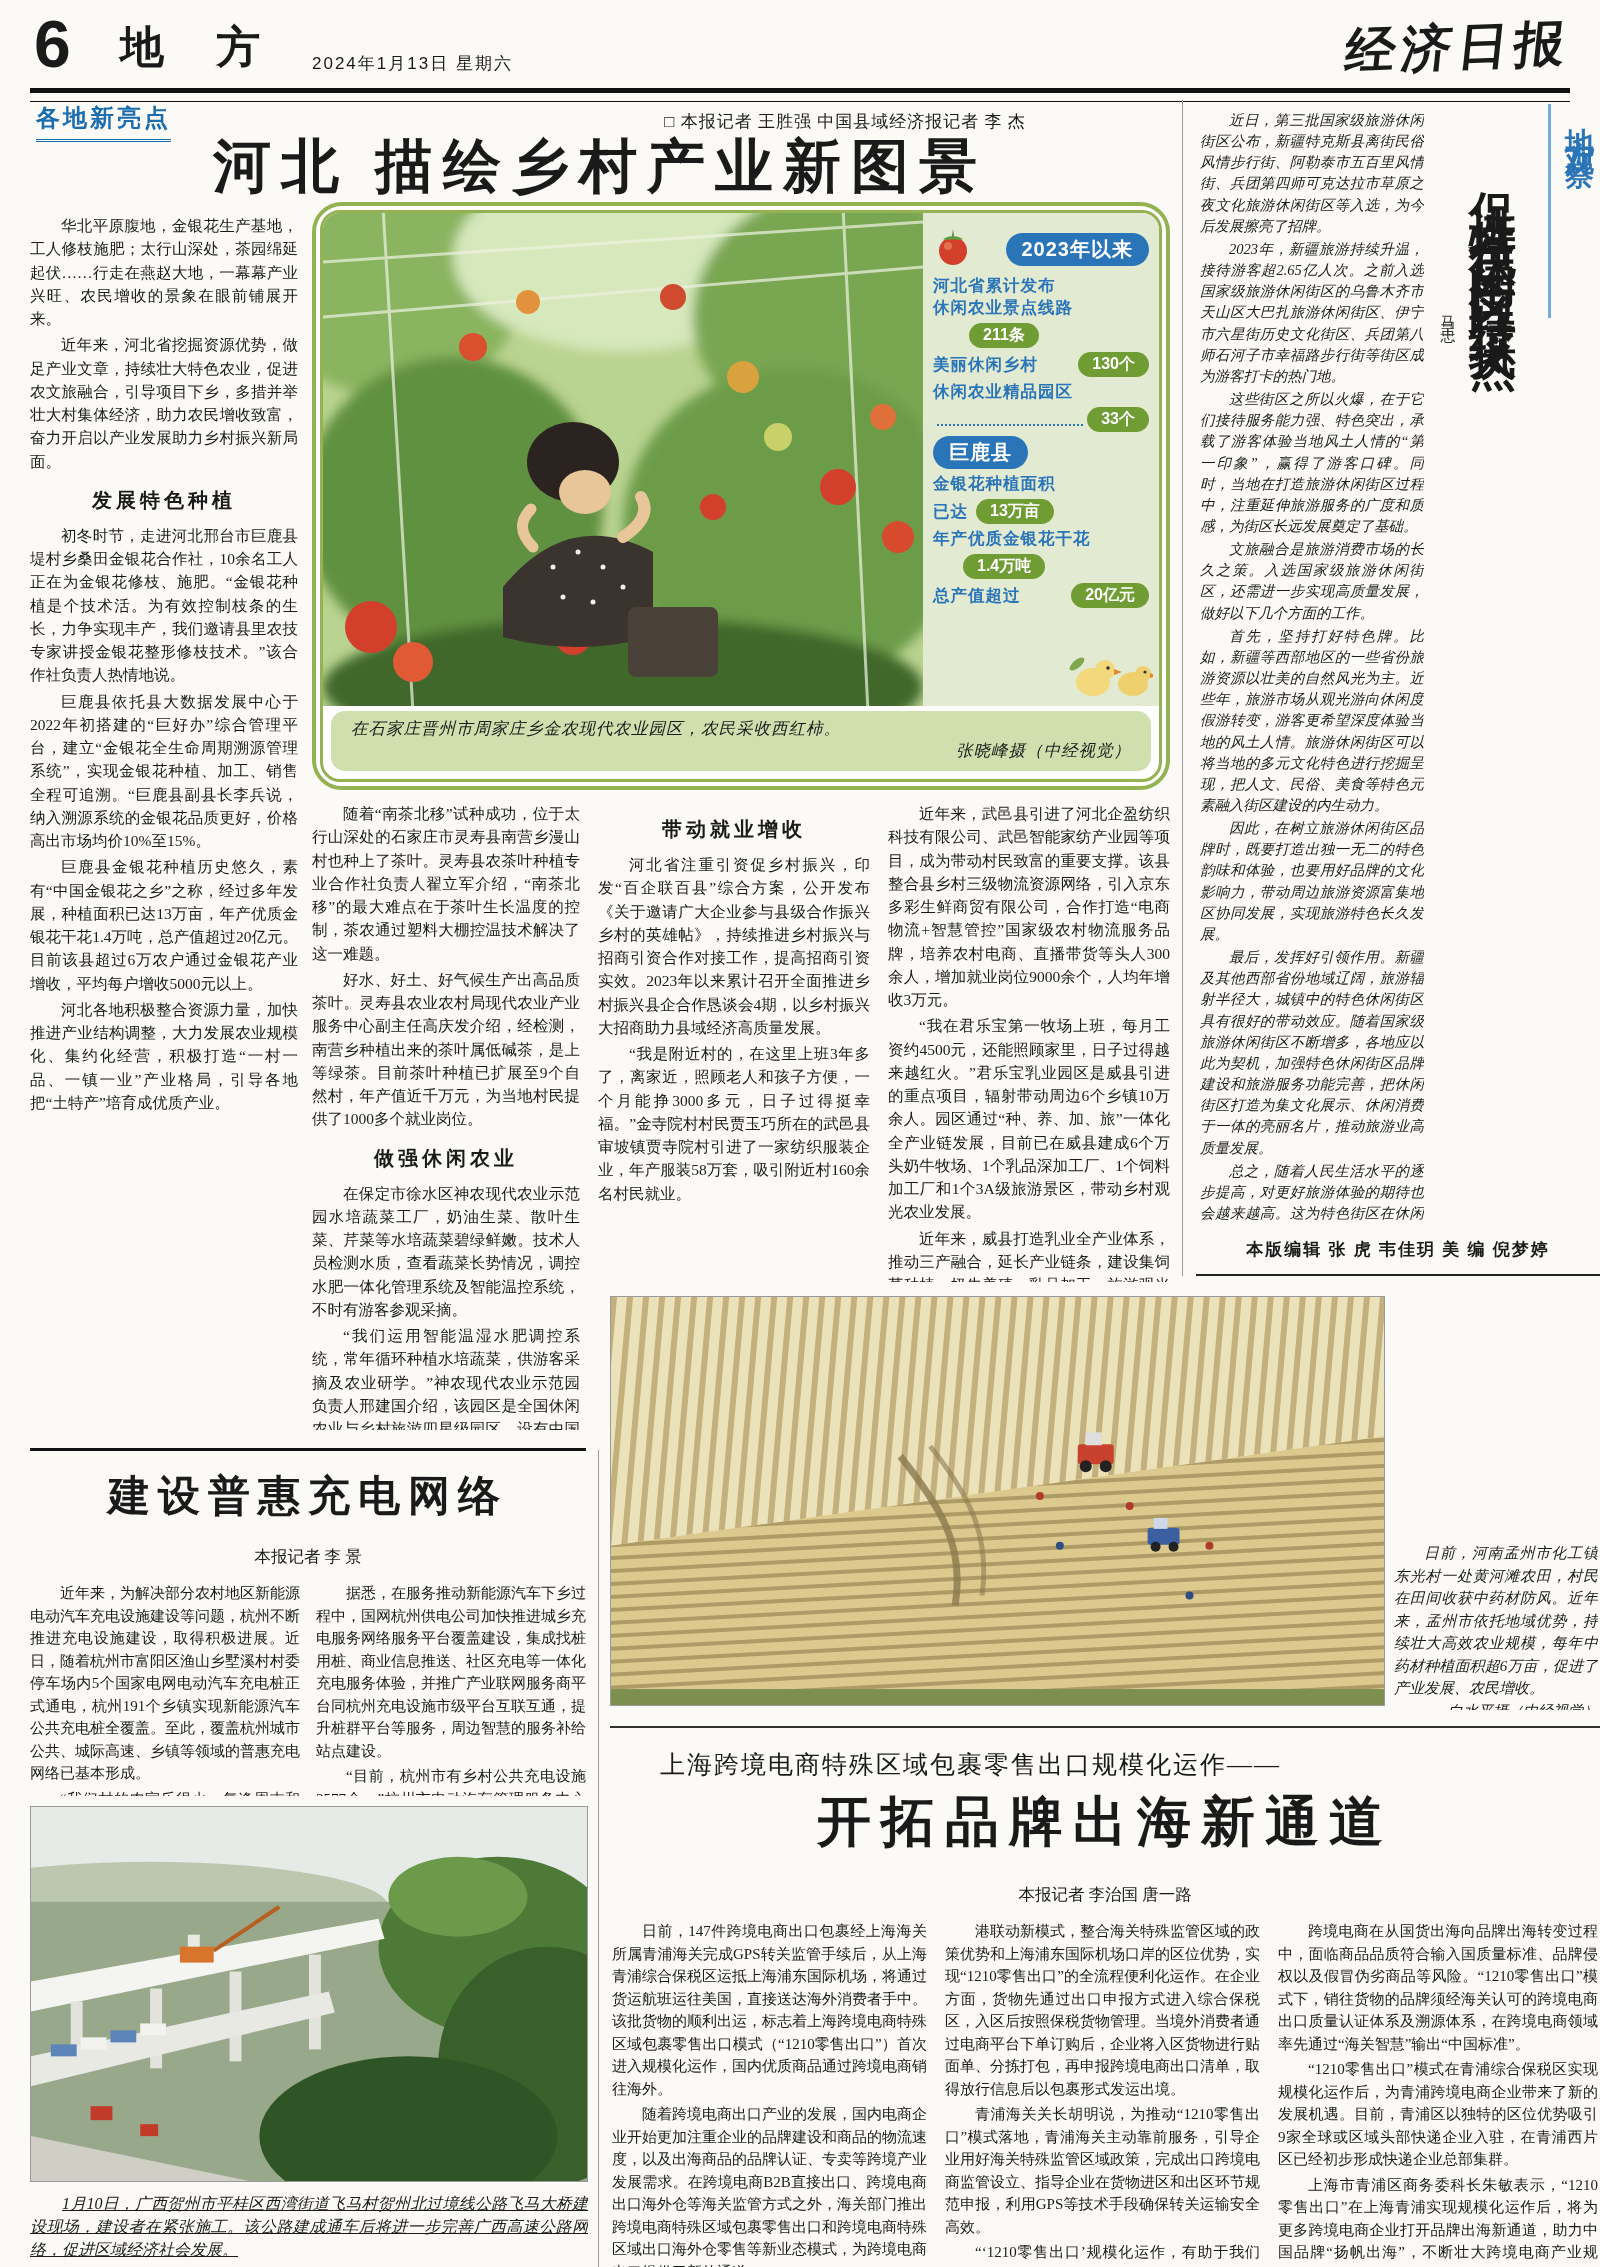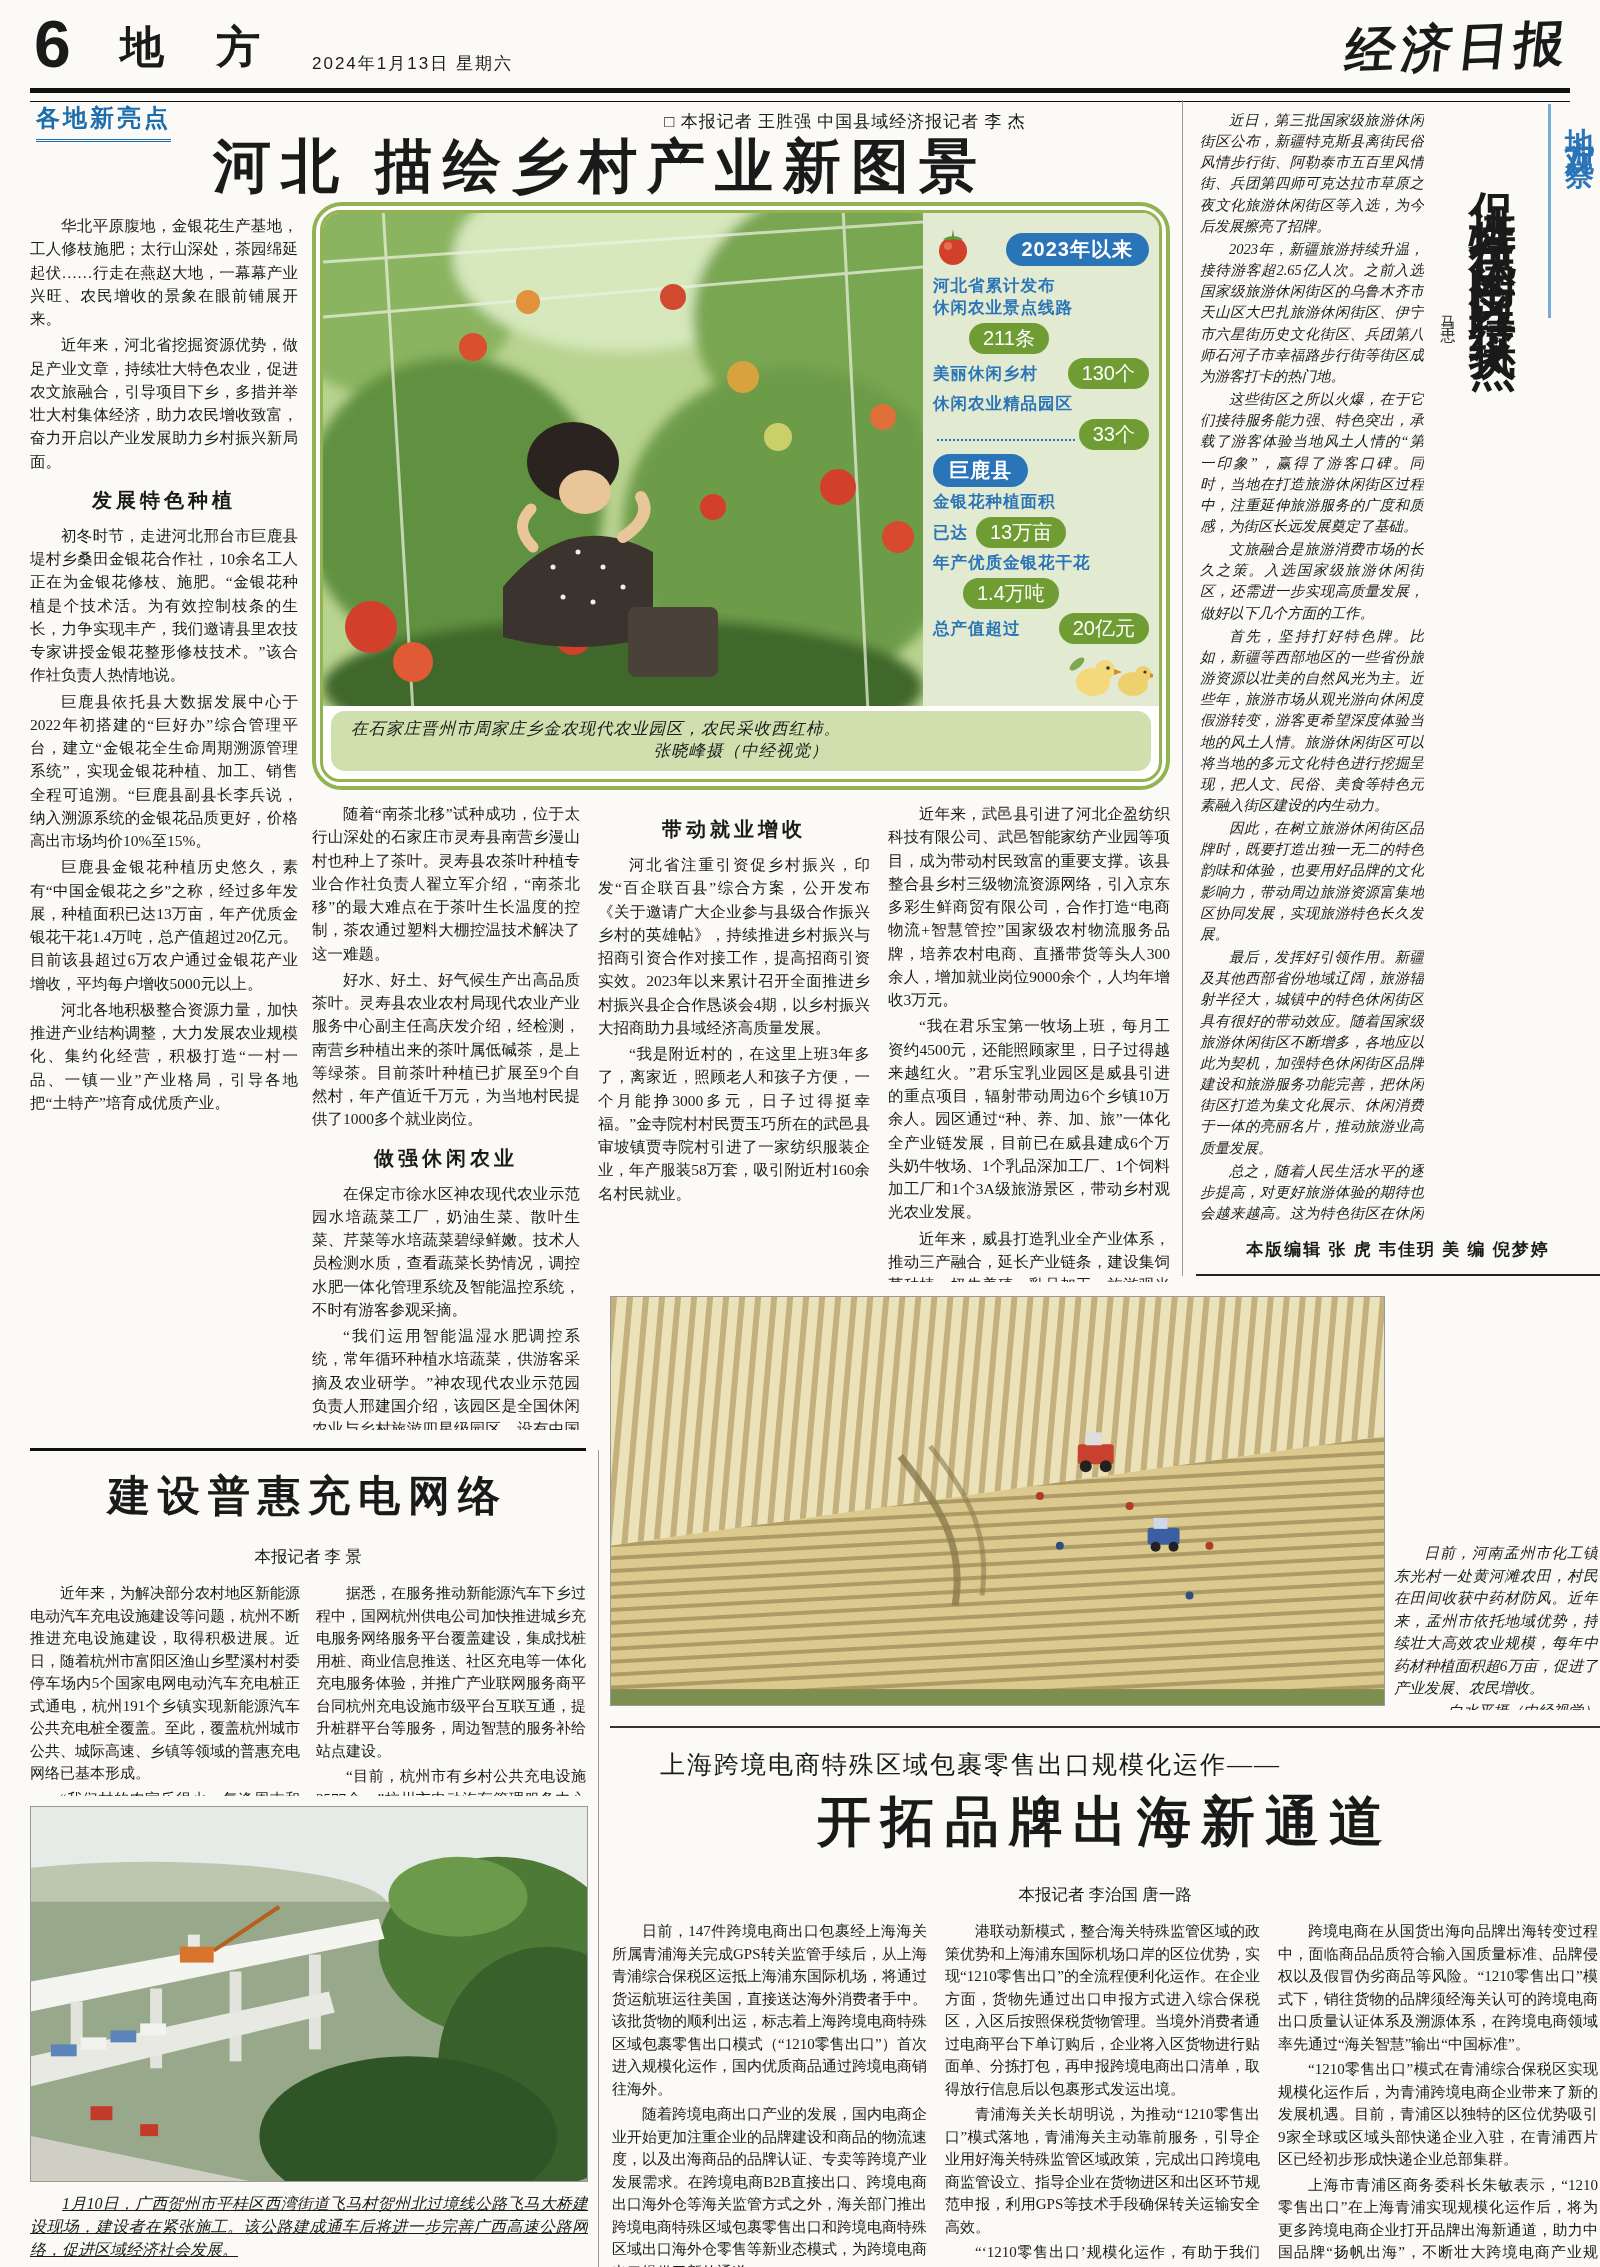--- a/index.html
+++ b/index.html
@@ -29,28 +29,28 @@
           padding:4px;box-sizing:border-box;background:#fff;}
   .pframe-in{border:3px solid #93b352;border-radius:20px;height:100%;box-sizing:border-box;overflow:hidden;
              display:flex;flex-direction:column;background:#fff;}
   .prow{flex:1;display:flex;min-height:0;}
   .photo-main{width:600px;flex:none;}
   .photo-main svg{width:100%;height:100%;display:block;}
   .infog{flex:1;background:#e2ebd2;position:relative;padding:10px 10px 0;box-sizing:border-box;
          font-family:"Liberation Sans",sans-serif;overflow:hidden;}
   .ig-row{display:flex;align-items:center;margin:4px 0;}
   .ig-pill-blue{background:#2a74b8;color:#fff;font-weight:900;font-size:20px;border-radius:18px;padding:3px 16px;letter-spacing:1px;}
-  .ig-pill-green{background:#6f9d33;color:#fff;font-weight:400;font-size:20px;border-radius:18px;padding:2px 14px;white-space:nowrap;}
+  .ig-pill-green{background:#6f9d33;color:#fff;font-weight:700;font-size:16px;border-radius:18px;padding:2px 14px;white-space:nowrap;}
   .ig-label{color:#2a74b8;font-weight:900;font-size:16.5px;letter-spacing:1px;}
   .ig-dots{flex:1;border-bottom:2px dotted #2a74b8;height:10px;margin:0 4px;min-width:10px;}
   .ig-right{margin-left:auto;}
   .cap-strip{height:60px;background:#cfe0ae;border-radius:14px;margin:5px 8px 8px;padding:7px 20px;box-sizing:border-box;
              font-style:italic;}
   .cap-strip .c1{font-size:16.5px;letter-spacing:1px;}
-  .cap-strip .c2{font-size:16.5px;text-align:center;letter-spacing:1px;}
+  .cap-strip .c2{font-size:16.5px;text-align:right;letter-spacing:1px;}
   
   .vrule{position:absolute;width:1px;background:#9a9a9a;}
   .observer{position:absolute;left:1196px;top:104px;width:404px;height:1124px;}
   .obs-body{position:absolute;left:4px;top:6px;width:224px;height:1114px;overflow:hidden;font-size:14.5px;font-style:italic;}
   .obs-body p{line-height:1.46;margin-bottom:2px;}
   .obs-author{position:absolute;left:242px;top:200px;writing-mode:vertical-rl;font-size:15px;letter-spacing:6px;color:#333;}
   .obs-head{position:absolute;left:266px;top:50px;height:1060px;writing-mode:vertical-rl;font-size:47px;font-weight:900;
             letter-spacing:14px;font-family:"Liberation Sans",sans-serif;}
   .obs-tag{position:absolute;left:352px;top:0;height:214px;writing-mode:vertical-rl;color:#2a74b8;font-size:29px;
            font-weight:900;letter-spacing:10px;border-left:3px solid #76add8;padding-left:9px;font-family:"Liberation Sans",sans-serif;}

